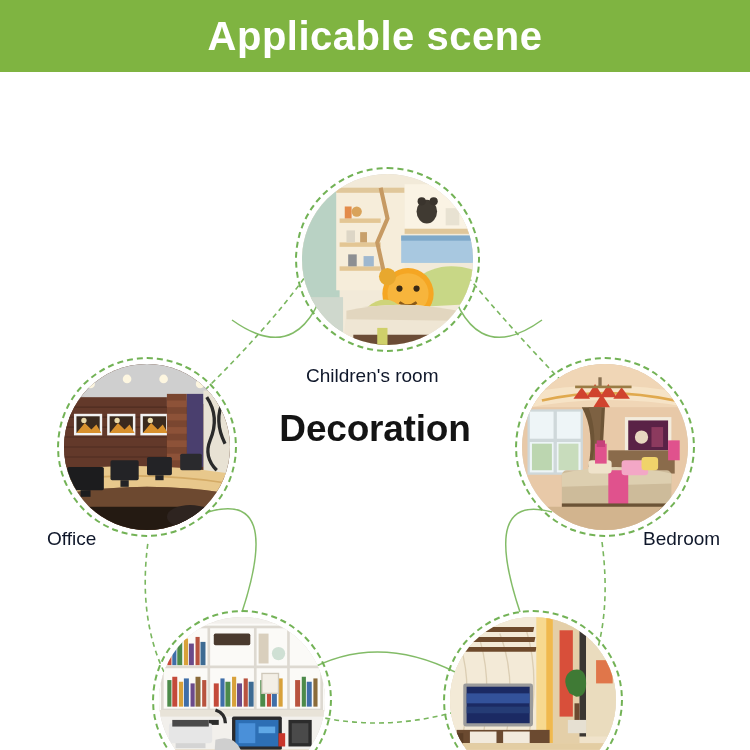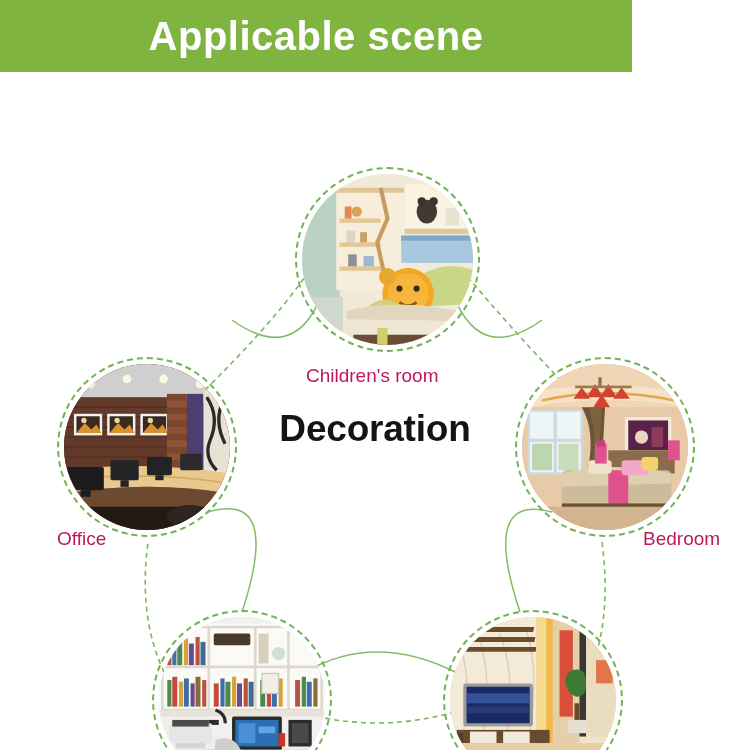--- a/index.html
+++ b/index.html
@@ -9,21 +9,21 @@
     background: #ffffff;
     font-family: "Liberation Sans", sans-serif;
     overflow: hidden;
   }
 
   #page { position: relative; width: 750px; height: 750px; background:#fff; }
 
   
   .banner {
     position: absolute; left: 0; top: 0;
-    width: 632px; height: 72px;
+    width: 750px; height: 72px;
     background: #7fb441;
     display: flex; align-items: center; justify-content: center;
   }
   .banner-title {
     color: #ffffff;
     font-size: 40px;
     font-weight: bold;
     letter-spacing: 0.5px;
     line-height: 1;
     font-family: "Liberation Sans", sans-serif;
@@ -59,35 +59,35 @@
     left: 7px; top: 7px; right: 7px; bottom: 7px;
     border-radius: 50%;
     overflow: hidden;
     background: #d8d4cc;
   }
   .photo svg { display: block; width: 100%; height: 100%; }
 
   .node-label {
     position: absolute;
     font-size: 19px;
-    color: #be185d;
+    color: #0f172a;
     font-family: "Liberation Sans", sans-serif;
     white-space: nowrap;
   }
 
   
   #node-children { left: 295px; top: 95px;  width: 185px; height: 185px; }
   #node-bedroom  { left: 515px; top: 285px; width: 180px; height: 180px; }
   #node-living   { left: 443px; top: 538px; width: 180px; height: 180px; }
   #node-study    { left: 152px; top: 538px; width: 180px; height: 180px; }
   #node-office   { left: 57px;  top: 285px; width: 180px; height: 180px; }
 
   #label-children { left: 306px; top: 293px; }
   #label-bedroom  { left: 643px; top: 456px; }
-  #label-office   { left: 57px;  top: 456px; }
+  #label-office   { left: 47px;  top: 456px; }
 </style>
 </head>
 <body>
 
 <div id="page">
 
   <div class="banner">
     <div class="banner-title">Applicable scene</div>
   </div>
 

